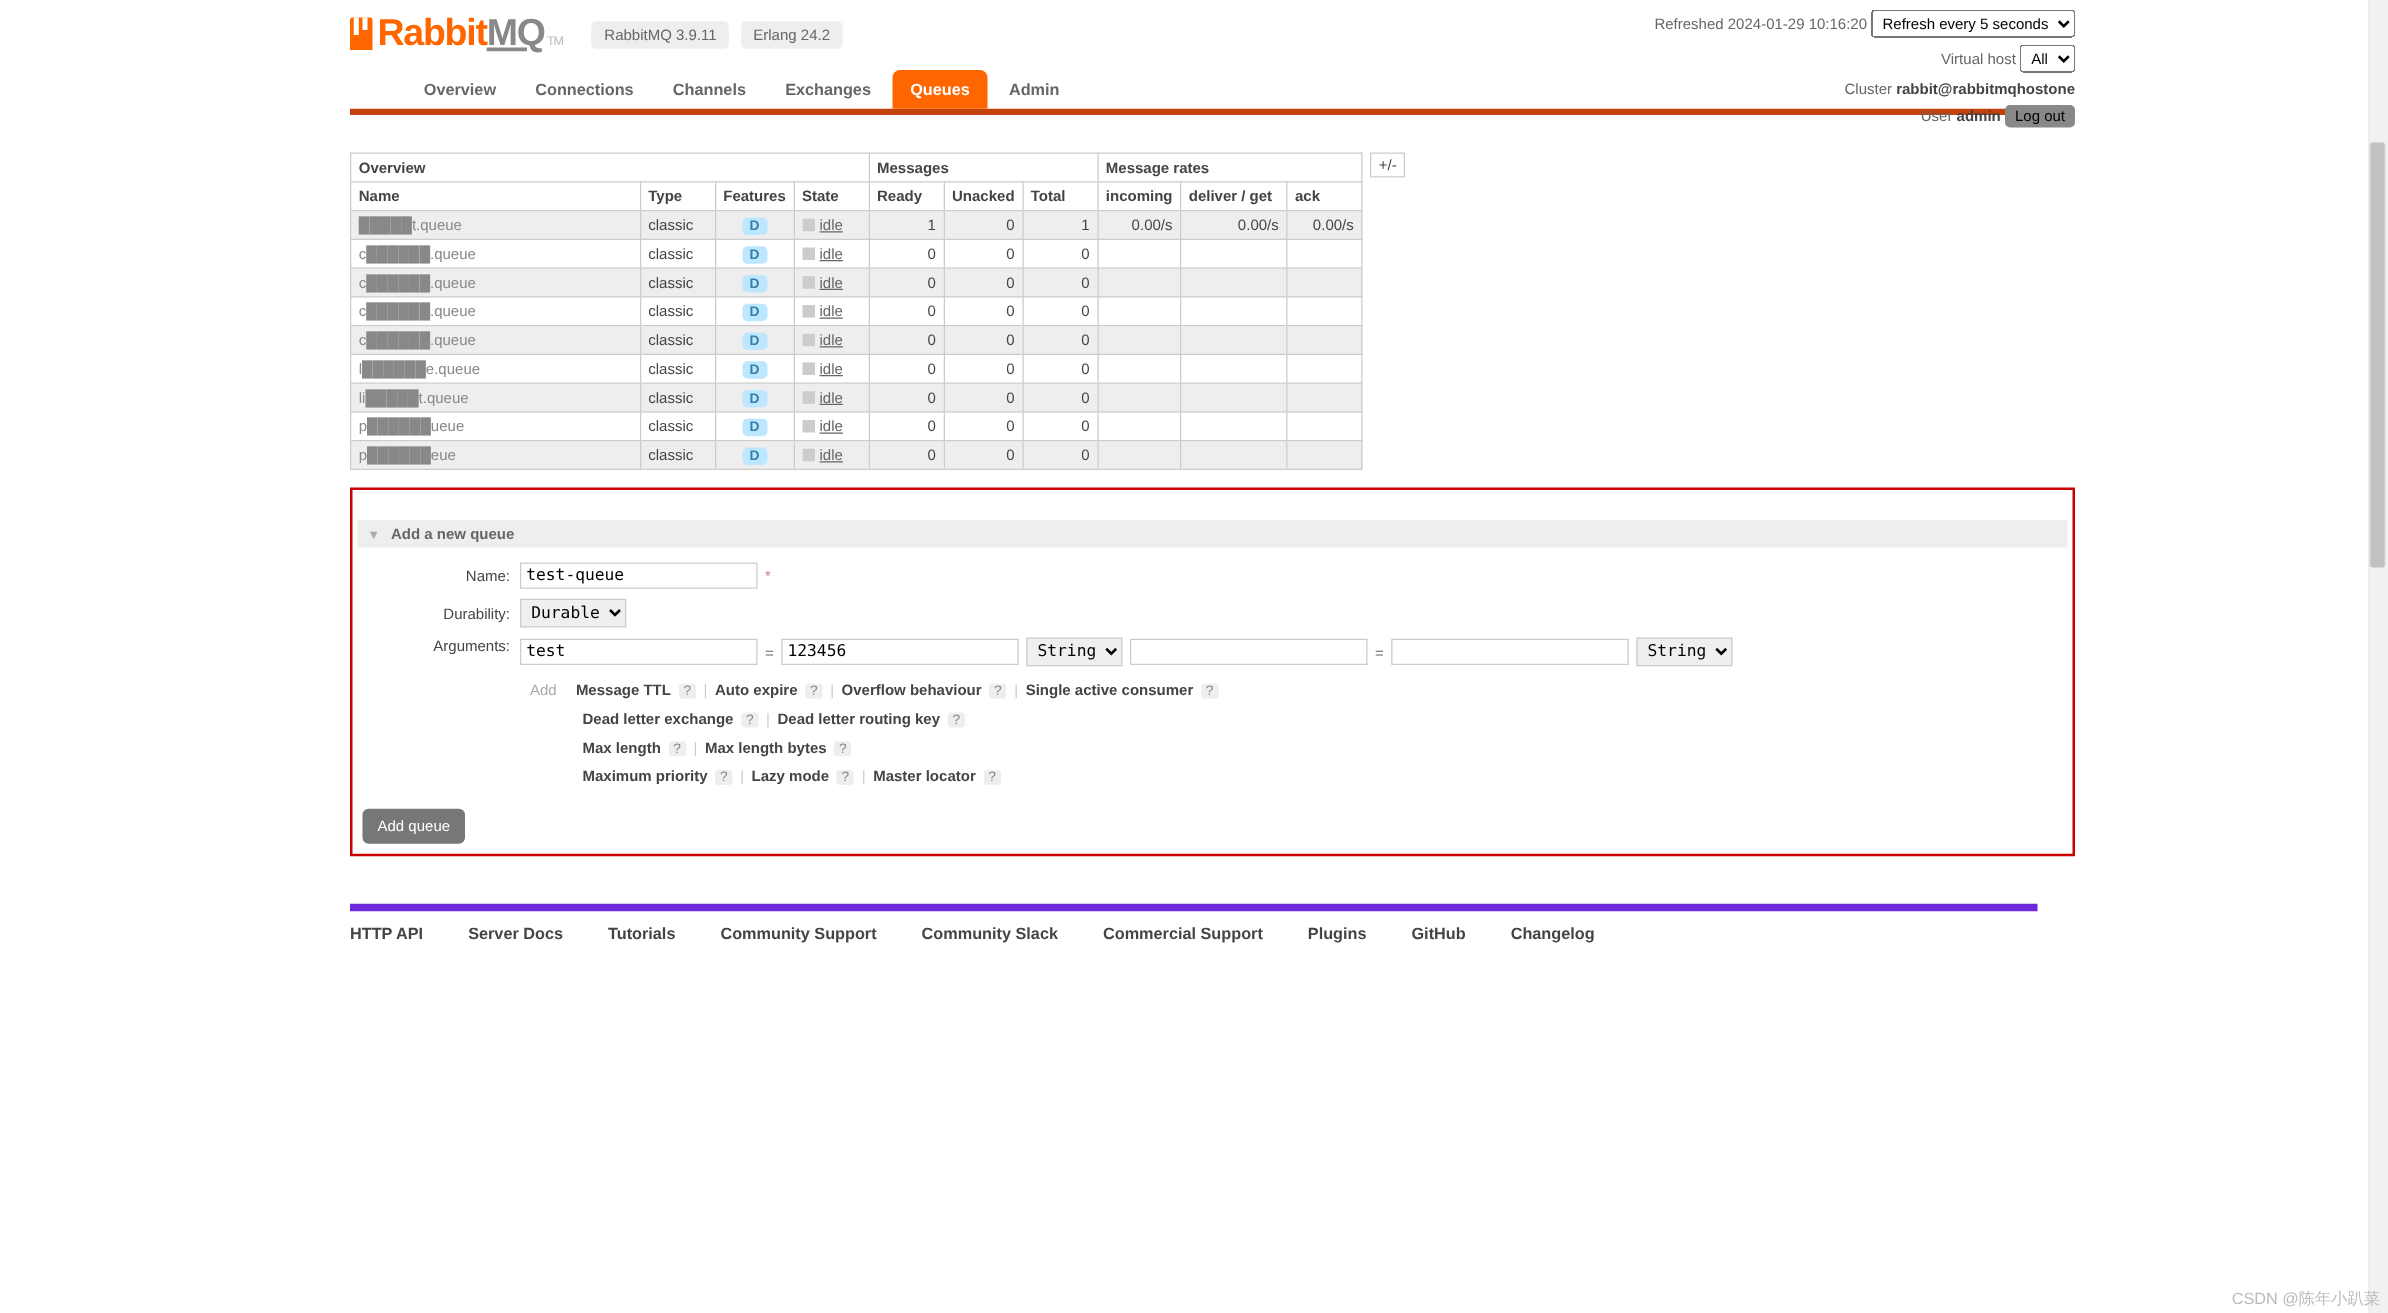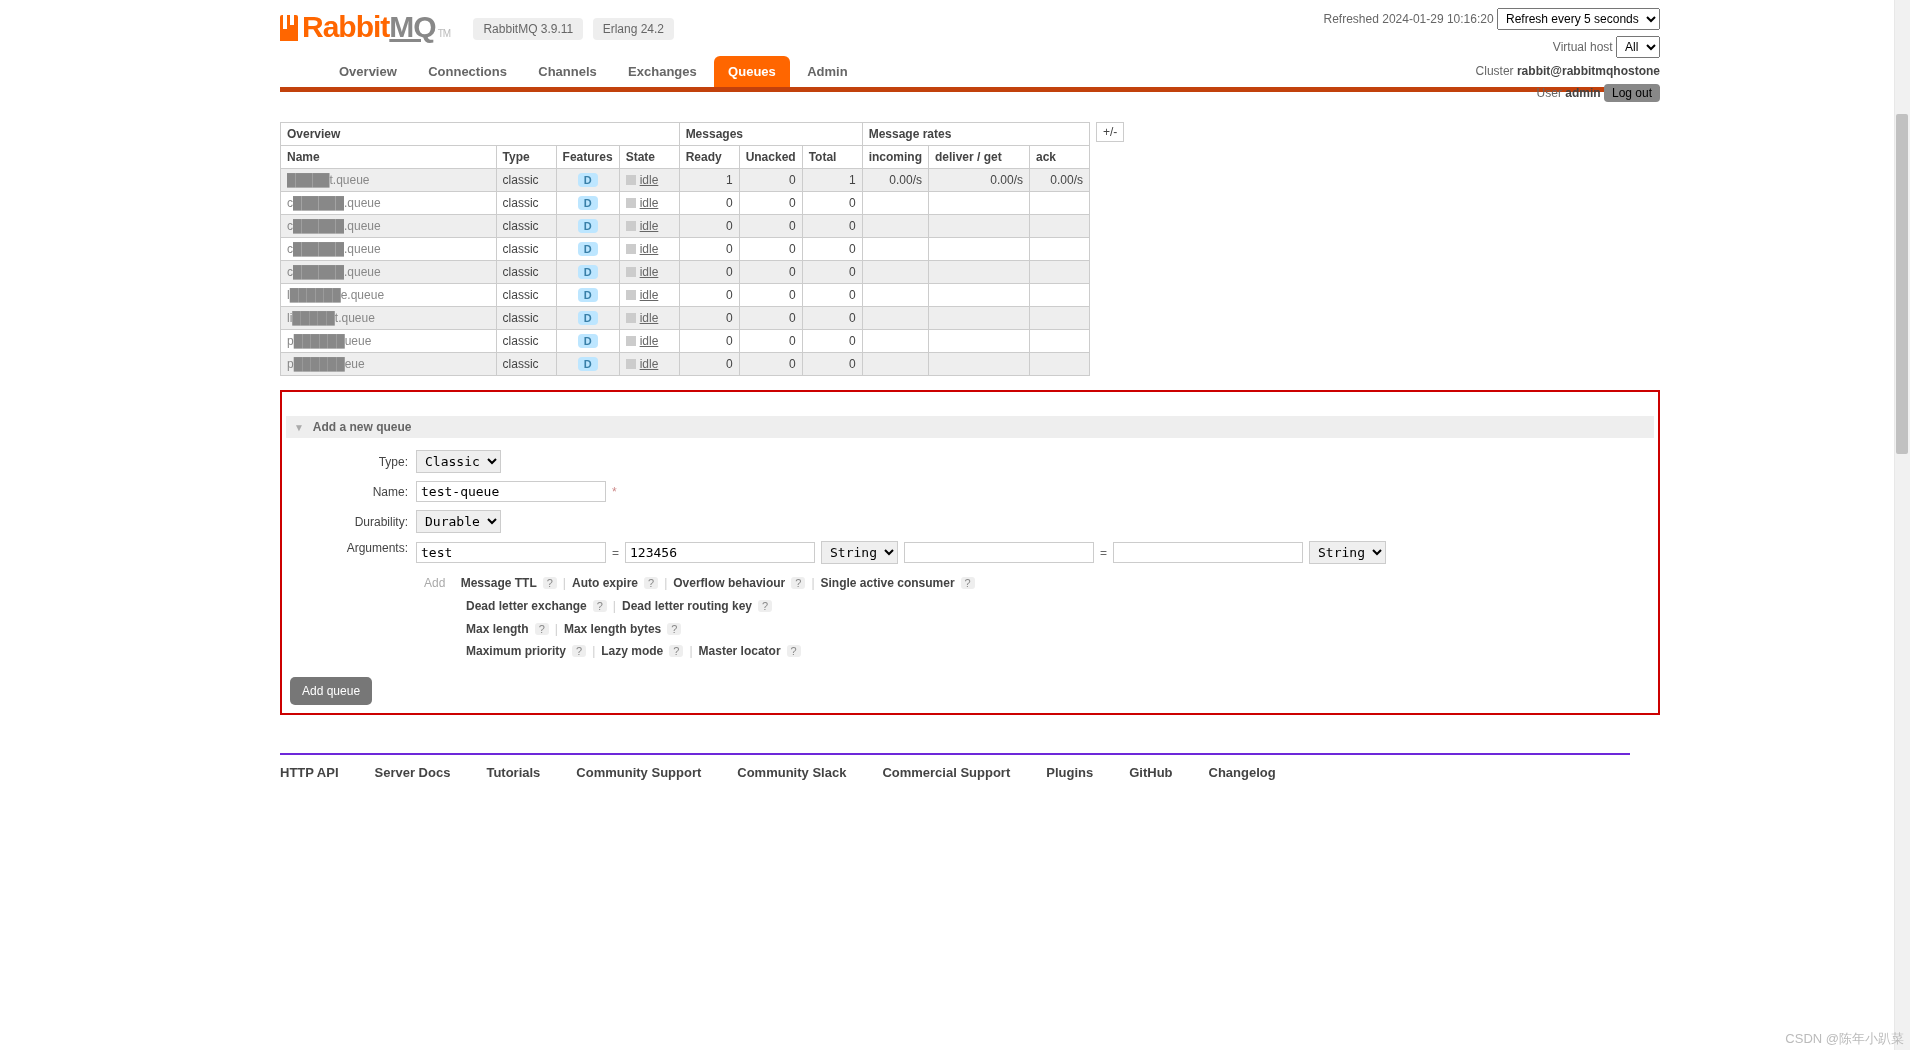--- a/index.html
+++ b/index.html
@@ -50,21 +50,21 @@
 .arg-row { display: flex; align-items: center; gap: 6px; }
 .arg-key { font-family: monospace; font-size: 13px; padding: 2px 4px; border: 1px solid #ccc; width: 190px; }
 .arg-val { font-family: monospace; font-size: 13px; padding: 2px 4px; border: 1px solid #ccc; width: 200px; }
 .arg-eq { color: #666; }
 .arg-type { font-size: 12px; padding: 2px 4px; }
 .add-hints { margin-left: 138px; margin-top: 6px; color: #444; line-height: 1.9; }
 .add-hints .add-label { color: #aaa; margin-right: 12px; }
 .hint-item { font-weight: bold; }
 .hint-sep { color: #ccc; margin: 0 6px; }
 .btn-add-queue { background: #777; color: #fff; border: none; border-radius: 5px; padding: 7px 12px; font-size: 12px; cursor: pointer; margin: 14px 0 4px 4px; }
-.footer { border-top: 2px solid #6d28d9; margin: 18px 45px 0; padding: 10px 0 24px; }
+.footer { border-top: 6px solid #6d28d9; margin: 18px 45px 0; padding: 10px 0 24px; }
 .footer-link { font-weight: bold; color: #444; margin-right: 36px; cursor: pointer; font-size: 13px; }
 .watermark { position: fixed; right: 6px; bottom: 2px; color: #bbb; font-size: 13px; }
 .scrollbar-fake { position: fixed; right: 0; top: 0; width: 16px; height: 100%; background: #f1f1f1; border-left: 1px solid #e8e8e8; }
 .scrollbar-thumb { position: absolute; right: 2px; top: 114px; width: 12px; height: 340px; background: #c1c1c1; border-radius: 2px; }
 </style>
 </head>
 <body>
 
 <div class="scrollbar-fake">
     <div class="scrollbar-thumb"></div>
@@ -122,21 +122,21 @@
       </tr>
       <tr>
         <th>Name</th>
         <th style="width:60px">Type</th>
         <th style="width:60px">Features</th>
         <th style="width:60px">State</th>
         <th style="width:60px">Ready</th>
         <th style="width:62px">Unacked</th>
         <th style="width:60px">Total</th>
         <th style="width:65px">incoming</th>
-        <th style="width:101px">deliver / get</th>
+        <th style="width:85px">deliver / get</th>
         <th style="width:60px">ack</th>
       </tr>
       </tbody>
           <tbody id="queue-rows">
             <tr class="alt">
               <td><span class="muted-queue">█████t.queue</span></td>
               <td>classic</td>
               <td style="text-align:center"><span class="feature-d">D</span></td>
               <td><span class="state-box"></span><span class="state-link">idle</span></td>
               <td class="num">1</td>
@@ -246,24 +246,20 @@
     </table>
     <span class="plus-minus">+/-</span>
     </div>
 
     <div class="red-box">
       <div class="section-head">
         <span class="arrow">▼</span>
         <span>Add a new queue</span>
       </div>
       <div class="form-area">
-        <div class="form-row">
-          <span class="form-label">Type:</span>
-          <select><option>Classic</option></select>
-        </div>
         <div class="form-row">
           <span class="form-label">Name:</span>
           <input type="text" value="test-queue" style="">
           <span class="req">*</span>
         </div>
         <div class="form-row">
           <span class="form-label">Durability:</span>
           <select><option>Durable</option></select>
         </div>
         <div class="form-row" style="align-items:flex-start">

